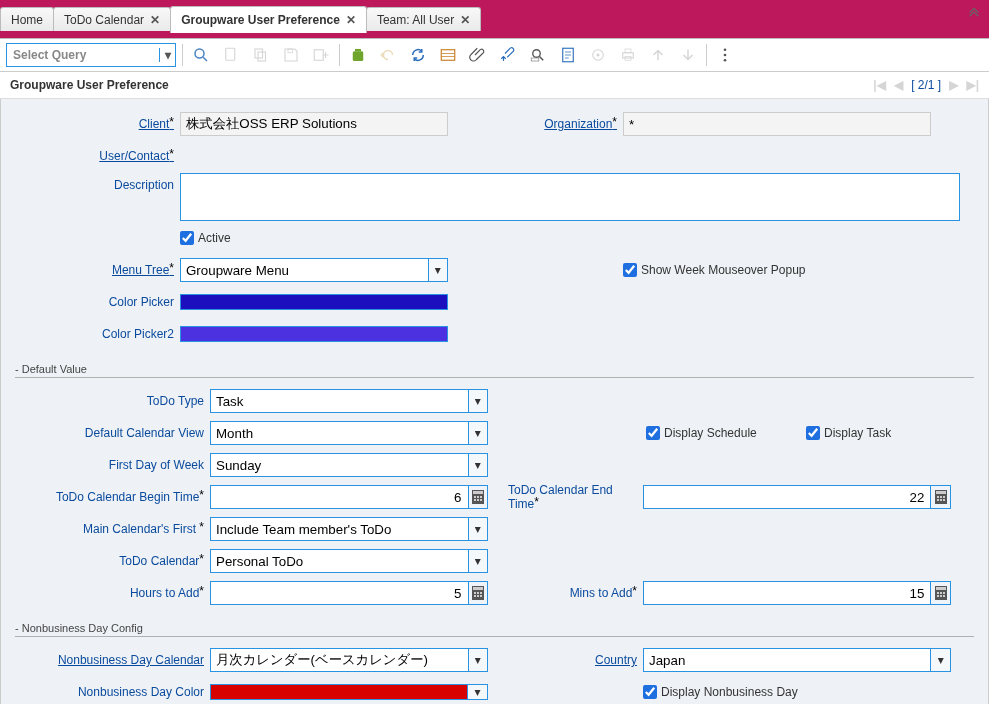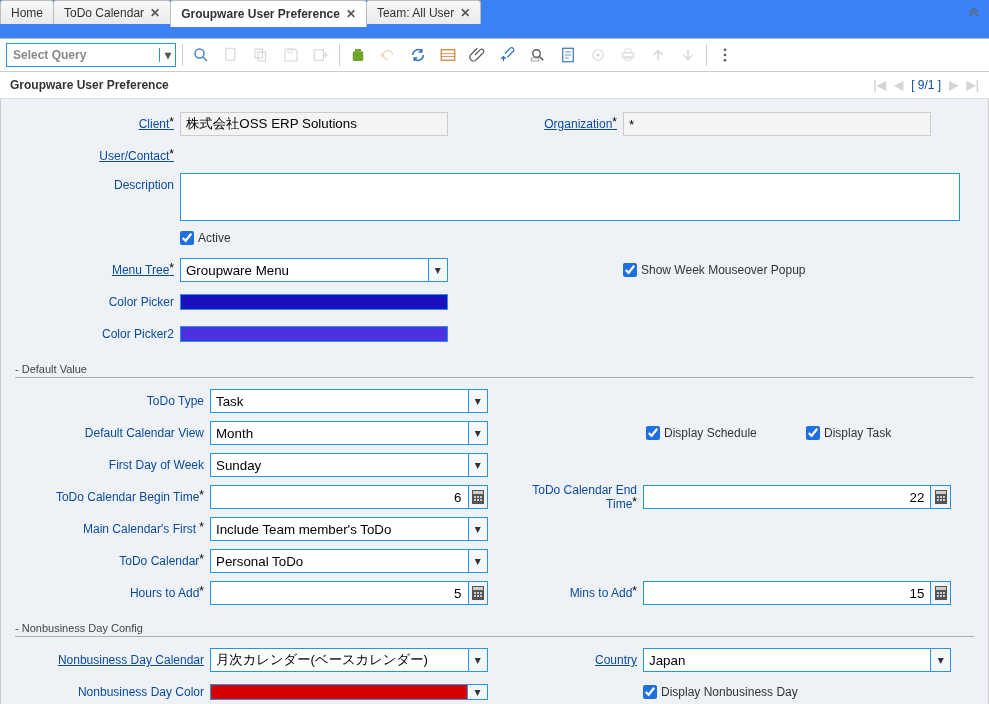--- a/index.html
+++ b/index.html
@@ -1,18 +1,18 @@
 <!DOCTYPE html>
 <html><head>
 <meta charset="utf-8">
 <style>
   * { box-sizing: border-box; margin: 0; padding: 0; }
   body { font-family: Arial, Helvetica, sans-serif; font-size: 12px; color: #333; background: #fff; width: 989px; }
   
-  .tabbar { display: flex; align-items: flex-start; border-bottom: 1px solid #bbb; height: 39px; background: #3b82f6; position: relative; }
+  .tabbar { display: flex; align-items: center; border-bottom: 1px solid #bbb; height: 39px; background: #be185d; position: relative; }
   .tab { display: flex; align-items: center; gap: 6px; padding: 5px 10px; border: 1px solid #bbb; border-bottom: none; background: linear-gradient(#f8f8f8,#eaeaea); margin-right: -1px; border-radius: 3px 3px 0 0; height: 24px; cursor: pointer; }
   .tab.active { background: #fff; font-weight: bold; height: 27px; z-index: 2; position: relative; }
   .tab .close { font-weight: bold; color: #555; cursor: pointer; font-size: 12px; }
   .expand-icon { position: absolute; right: 8px; top: 4px; cursor: pointer; color: #666; font-size: 14px; }
   
   .toolrow { display: flex; align-items: center; padding: 4px 6px; border-bottom: 1px solid #ccc; gap: 6px; font-weight: bold; }
   .query-select { width: 170px; height: 24px; border: 1px solid #2893e2; display: flex; align-items: center; justify-content: space-between; padding: 0 4px 0 6px; color: #888; cursor: pointer; }
   .query-select .arrow { border-left: 1px solid #2893e2; padding-left: 5px; color: #555; }
   .vsep { width: 1px; height: 22px; background: #ccc; }
   .toolbtn { width: 24px; height: 24px; display: flex; align-items: center; justify-content: center; cursor: pointer; }
@@ -24,21 +24,21 @@
   .paging .pg { color: #0a4a9d; font-weight: normal; }
   .paging .navbtn { cursor: pointer; opacity: 0.35; }
   
   .form-area { padding: 10px 14px 20px; background: #eef2f6; border: 1px solid #ccc; border-top: none; }
   .form-row { display: flex; align-items: center; min-height: 30px; margin-bottom: 2px; }
   .col-l { display: flex; align-items: center; width: 165px; justify-content: flex-end; padding-right: 6px; }
   .col-v { width: 268px; }
   .col-gap { width: 40px; }
   .col-l2 { display: flex; align-items: center; width: 135px; justify-content: flex-end; padding-right: 6px; }
   .col-v2 { width: 308px; }
-  .lbl { text-align: right; color: #0a4a9d; }
+  .lbl { color: #0a4a9d; }
   .lbl.req::after { content: '*'; color: #000; position: relative; top: -2px; }
   .lbl.u { text-decoration: underline; }
   .field { width: 100%; height: 24px; border: 1px solid #2893e2; background: #fff; padding: 0 5px; display: flex; align-items: center; }
   .field.ro { border: 1px solid #ccc; background: #f4f4f4; }
   textarea.field { height: 48px; resize: none; padding: 4px 5px; font-family: inherit; font-size: 12px; }
   .combo { display: flex; }
   .combo .field { border-right: none; }
   .combo .dd { width: 22px; height: 24px; border: 1px solid #2893e2; display: flex; align-items: center; justify-content: center; background: #f4f8fb; cursor: pointer; }
   .numwrap { display: flex; }
   .numwrap input { border-right: none; text-align: right; padding-right: 6px; }
@@ -198,21 +198,21 @@
         <circle cx="12" cy="19" r="1.8" fill="#555"></circle>
       </svg>
     </span>
 </div>
 
 <div class="titlerow">
   <span>Groupware User Preference</span>
   <div class="paging">
     <span class="navbtn">|◀</span>
     <span class="navbtn">◀</span>
-    <span class="pg">[ 9/1 ]</span>
+    <span class="pg">[ 2/1 ]</span>
     <span class="navbtn">▶</span>
     <span class="navbtn">▶|</span>
   </div>
 </div>
 
 <div class="form-area">
 
   <div class="form-row">
     <div class="col-l">
         <span class="lbl u req">Client</span>

